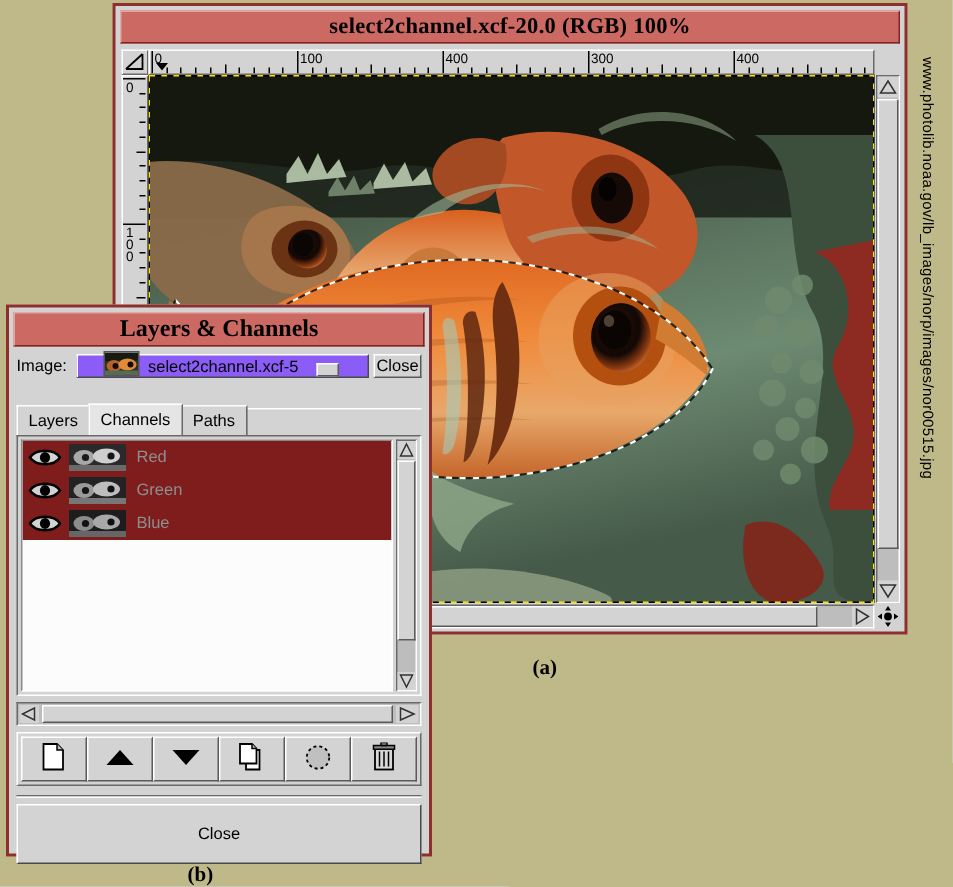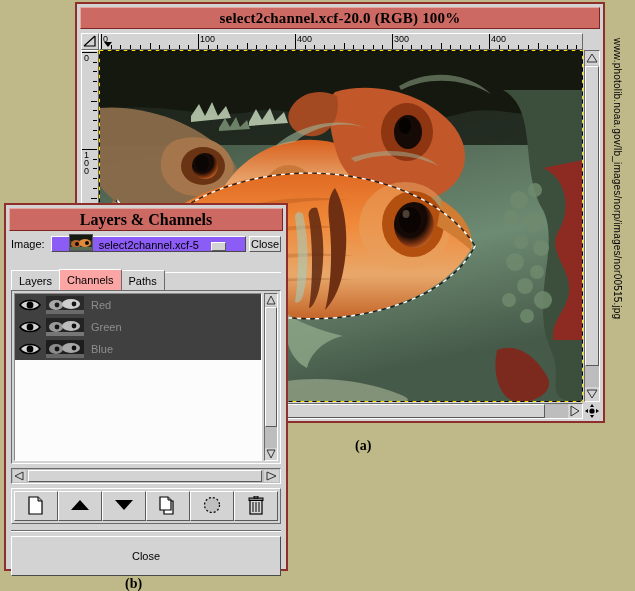--- a/index.html
+++ b/index.html
@@ -200,21 +200,21 @@
     display: flex; align-items: center;
     font-size: 11px;
     background: #d3d3d3;
     border-top: 1px solid #ffffff;
     border-left: 1px solid #ffffff;
     border-right: 1px solid #6a6a6a;
     border-bottom: none;
     margin-right: -1px;
     position: relative;
   }
-  .tab.active { height: 21px; z-index: 3; background: #fca5a5; }
+  .tab.active { height: 21px; z-index: 3; background: #e5e5e5; }
   #tab-filler {
     flex: 1 1 auto; height: 18px;
     border-top: 1px solid #ffffff;
     border-left: 1px solid #6a6a6a;
   }
 
   #channel-list-frame {
     position: absolute; left: 0; top: 54px; width: 270px; height: 174px;
     background: #d3d3d3;
     border-top: 1px solid #6a6a6a; border-left: 1px solid #6a6a6a;
@@ -225,21 +225,21 @@
   #channel-list {
     flex: 1 1 auto; height: 100%;
     background: #fcfcfc;
     border-top: 1px solid #8a8a8a; border-left: 1px solid #8a8a8a;
     border-right: 1px solid #ffffff; border-bottom: 1px solid #ffffff;
     overflow: hidden;
     position: relative;
   }
   .ch-row {
     height: 22px; display: flex; align-items: center;
-    background: #404040;
+    background: #7f1d1d;
     gap: 3px; padding-left: 2px;
   }
   .ch-row.selected { background: #0000b0; }
   .ch-eye { width: 26px; height: 18px; flex: 0 0 auto; display: flex; align-items: center; justify-content: center; }
   .ch-thumb { width: 38px; height: 18px; flex: 0 0 auto; overflow: hidden; position: relative; background: #000; }
   .ch-name { font-size: 11px; color: #8e8e8e; padding-left: 4px; }
   .ch-row.selected .ch-name { color: #ffffff; }
   #list-blank { background: #fcfcfc; flex: 1 1 auto; }
 
   #list-sb-v {

